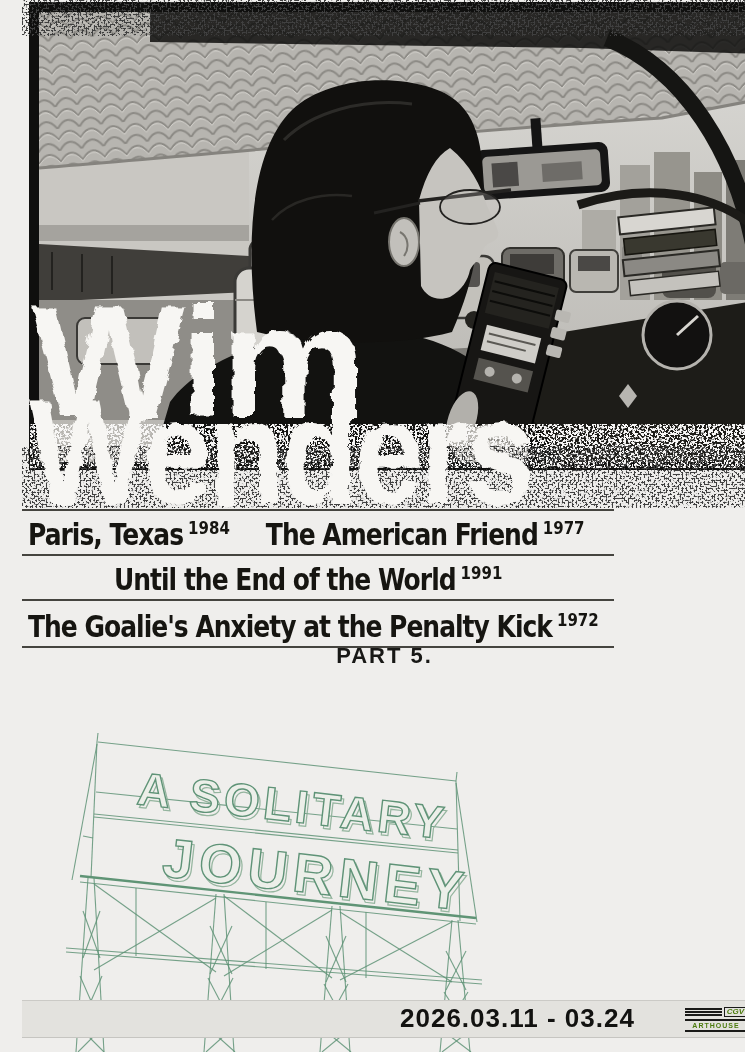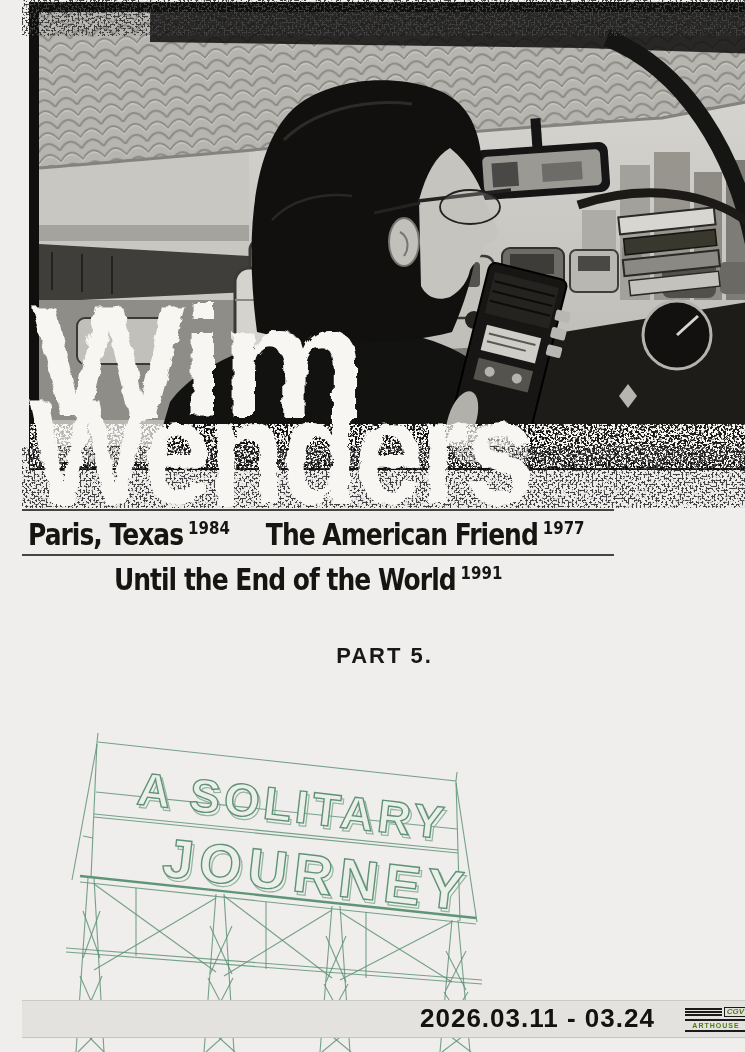--- a/index.html
+++ b/index.html
@@ -24,21 +24,21 @@
   .billboard{position:absolute;left:14px;top:726px;z-index:1;}
   .gl{stroke:#5f9377;stroke-width:1.1;fill:none;opacity:.85;}
   .gl2{stroke:#4f8968;stroke-width:2.4;fill:none;opacity:.9;}
   .sign-main{fill:#ecefe9;stroke:#5f9377;stroke-width:1.4;font-family:"Liberation Sans",sans-serif;
              font-weight:bold;}
   .sign-depth{fill:none;stroke:#86ac92;stroke-width:1.2;font-family:"Liberation Sans",sans-serif;
              font-weight:bold;opacity:.85;}
   
   .date-bar{position:absolute;left:0;top:1000px;width:745px;height:36px;background:#e3e2de;
             border-top:1px solid #cbcac6;border-bottom:1px solid #c6c5c1;z-index:5;}
-  .date-text{position:absolute;left:398px;top:2px;font-weight:bold;font-size:26px;
+  .date-text{position:absolute;left:378px;top:2px;font-weight:bold;font-size:26px;
              letter-spacing:1px;color:#121210;}
   .logo{position:absolute;right:20px;top:6px;width:62px;color:#4d7c0f;}
   .logo-top{display:flex;align-items:stretch;height:10px;}
   .logo-lines{flex:1;display:flex;flex-direction:column;justify-content:space-between;padding:1px 0;}
   .logo-lines div{height:2px;background:#1a1a18;}
   .logo-brand{font-style:italic;font-weight:bold;font-size:8px;line-height:8px;border:1px solid #1a1a18;
               padding:0 2px;margin-left:2px;}
   .logo-bottom{margin-top:2px;border-top:2px solid #1a1a18;border-bottom:2px solid #1a1a18;
                font-weight:bold;font-size:7px;letter-spacing:1px;text-align:center;line-height:9px;}
 </style>
@@ -217,20 +217,26 @@
         <span class="film-gap">The American Friend</span>
         <span class="film-year">1977</span>
       </span>
     </div>
     <div class="film-row indent">
       <span class="film-line">
         <span>Until the End of the World</span>
         <span class="film-year">1991</span>
       </span>
     </div>
+    <div class="film-row last">
+      <span class="film-line">
+        <span>The Goalie's Anxiety at the Penalty Kick</span>
+        <span class="film-year">1972</span>
+      </span>
+    </div>
   </div>
 
   <div class="part">PART 5.</div>
 
   <svg class="billboard" width="470" height="326" viewBox="0 0 470 326" xmlns="http://www.w3.org/2000/svg">
 
     <g>
       <path class="gl" d="M62,16 L420,55"></path>
       <path class="gl" d="M60,66 L421,103"></path>
       <path class="gl" d="M58,88 L422,124"></path>

